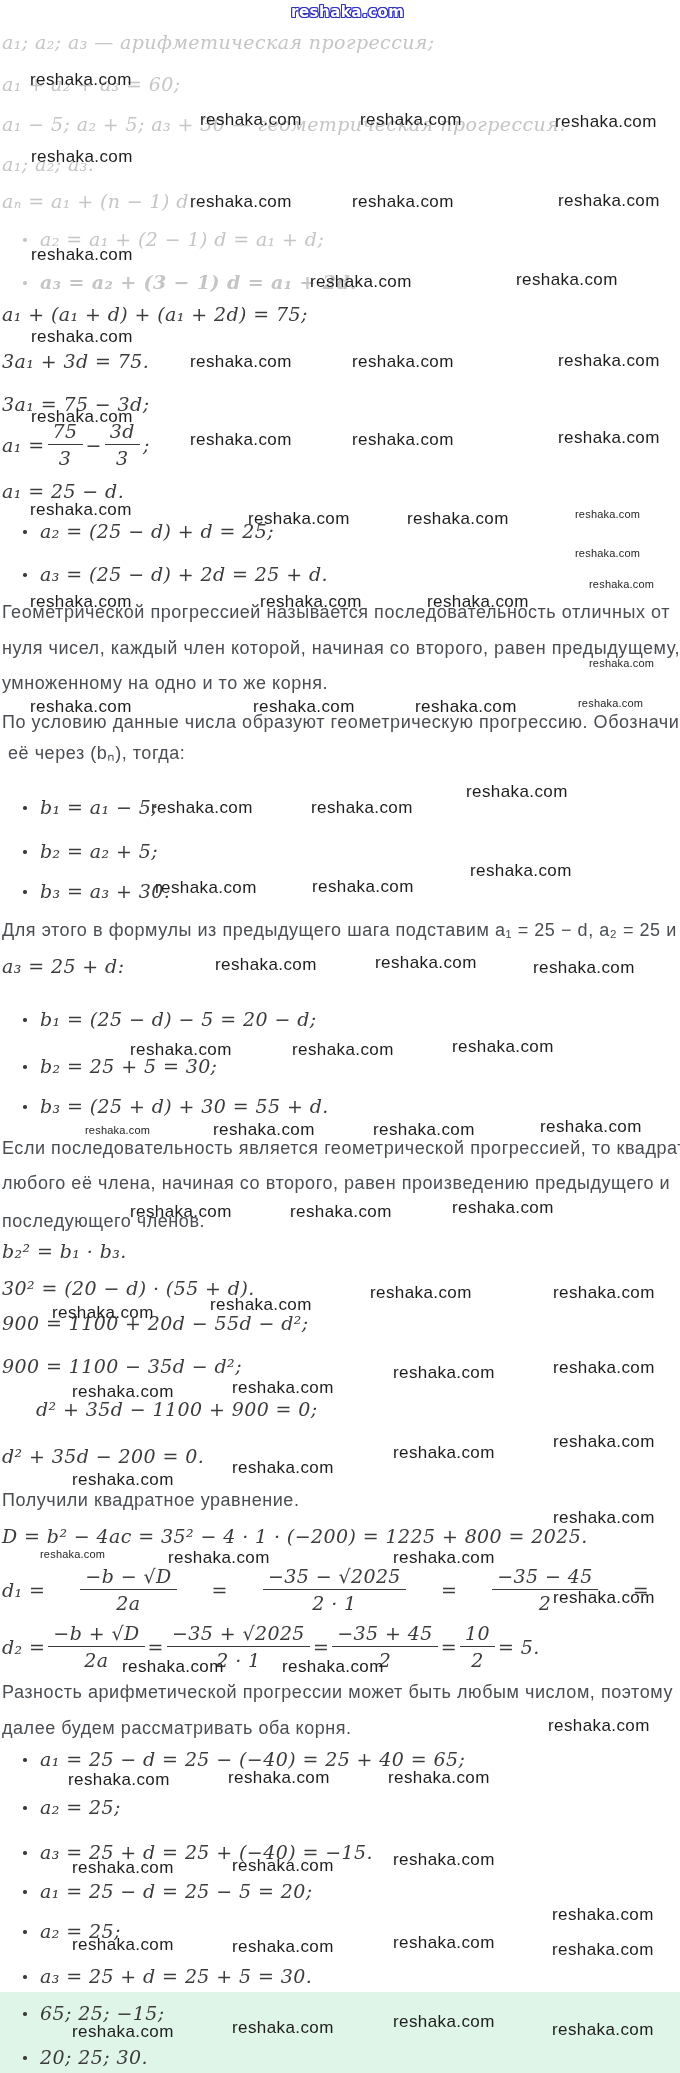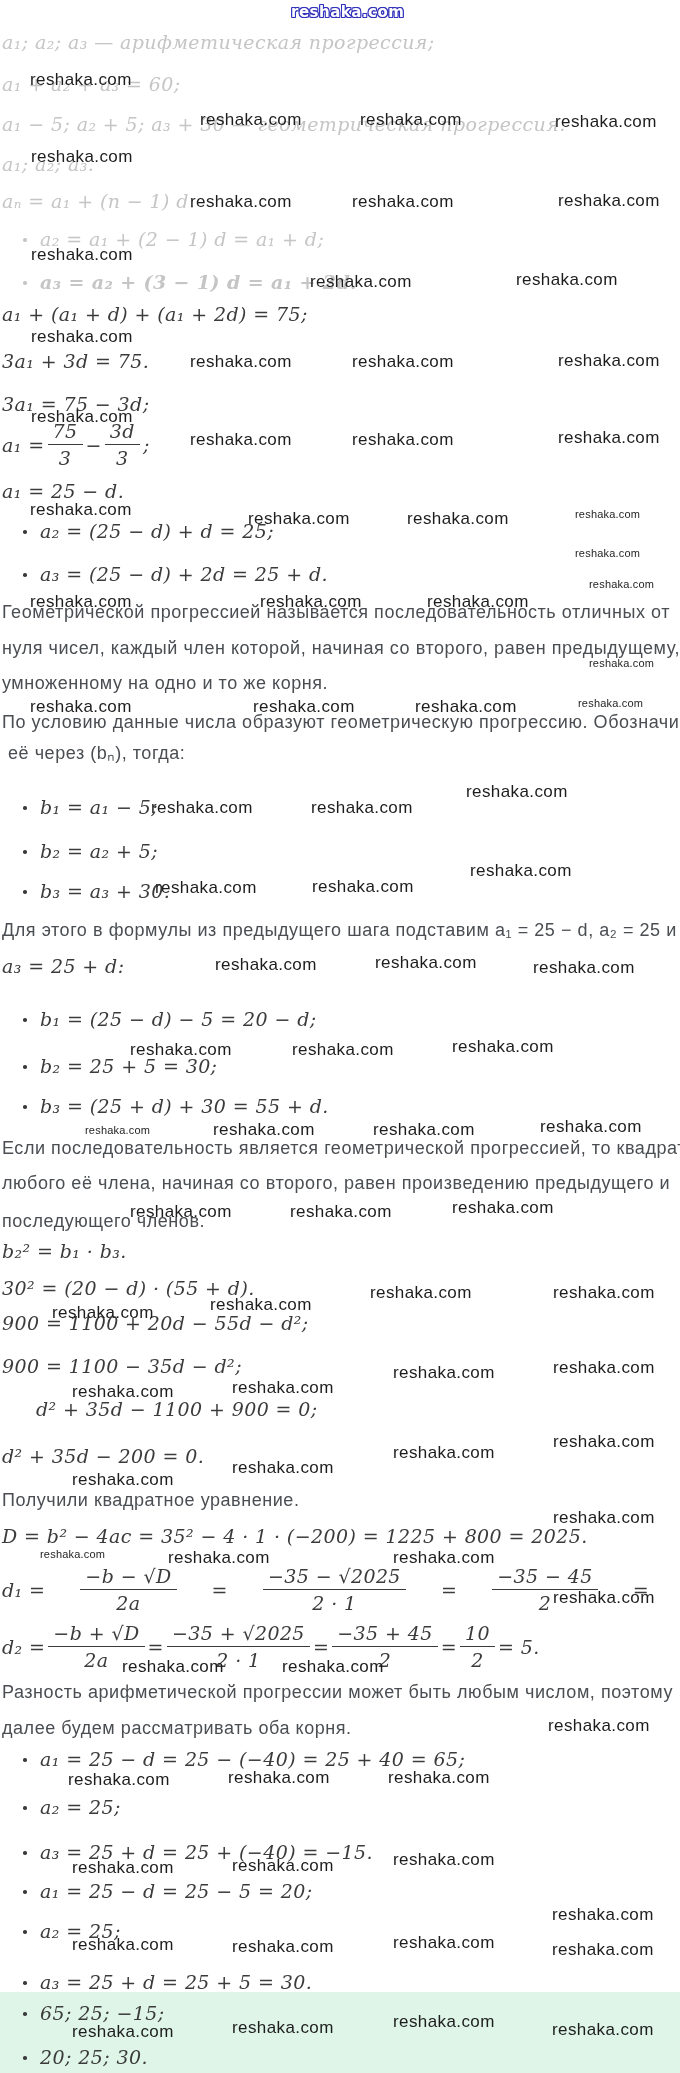--- a/index.html
+++ b/index.html
@@ -216,17 +216,17 @@
         </span>
         <span> = 5.</span>
       </div>
       <div class="line t" style="top: 1682px; left: 2px;"><span>Разность арифметической прогрессии может быть любым числом, поэтому</span></div>
       <div class="line t" style="top: 1718px; left: 2px;"><span>далее будем рассматривать оба корня.</span></div>
       <div class="line m" style="top: 1748px; left: 40px;"><span class="bullet"></span><span>a₁ = 25 − d = 25 − (−40) = 25 + 40 = 65;</span></div>
       <div class="line m" style="top: 1796px; left: 40px;"><span class="bullet"></span><span>a₂ = 25;</span></div>
       <div class="line m" style="top: 1841px; left: 40px;"><span class="bullet"></span><span>a₃ = 25 + d = 25 + (−40) = −15.</span></div>
       <div class="line m" style="top: 1880px; left: 40px;"><span class="bullet"></span><span>a₁ = 25 − d = 25 − 5 = 20;</span></div>
       <div class="line m" style="top: 1920px; left: 40px;"><span class="bullet"></span><span>a₂ = 25;</span></div>
-      <div class="line m" style="top: 1965px; left: 40px; margin-top: 6px;"><span class="bullet"></span><span>a₃ = 25 + d = 25 + 5 = 30.</span></div>
+      <div class="line m" style="top: 1965px; left: 40px;"><span class="bullet"></span><span>a₃ = 25 + d = 25 + 5 = 30.</span></div>
       <div class="line m" style="top: 2002px; left: 40px;"><span class="bullet"></span><span>65; 25; −15;</span></div>
       <div class="line m" style="top: 2046px; left: 40px;"><span class="bullet"></span><span>20; 25; 30.</span></div>
     </div>
 </div>
 
 </body></html>

